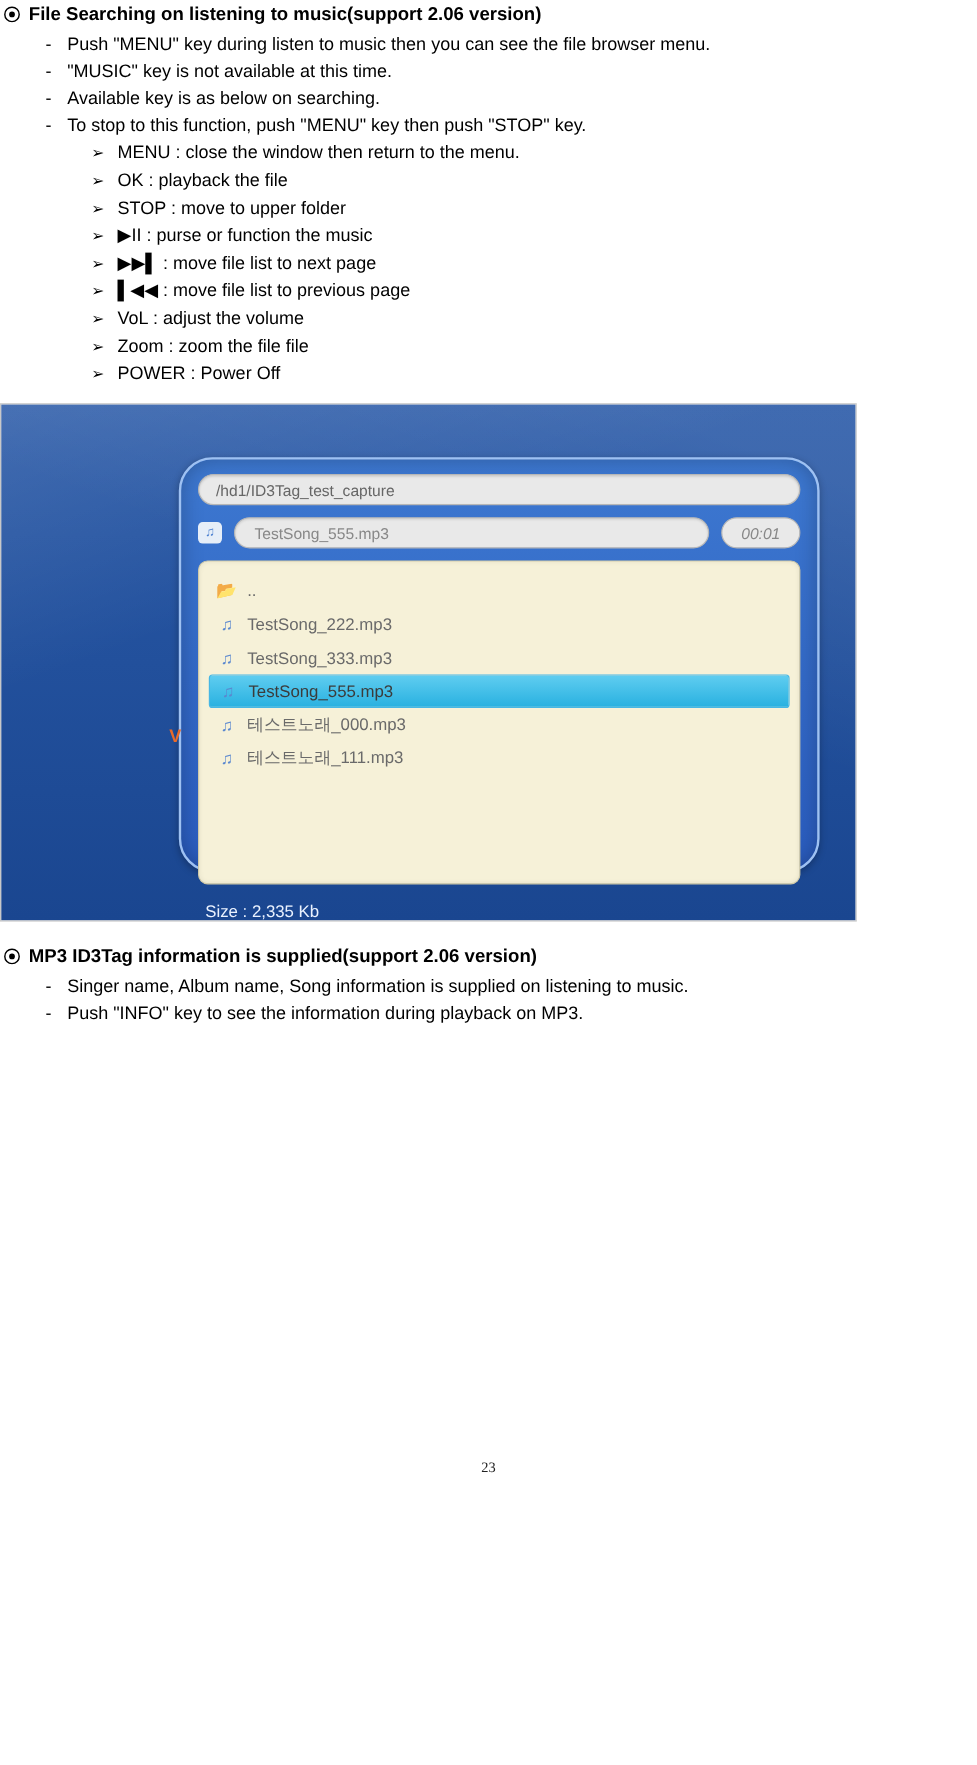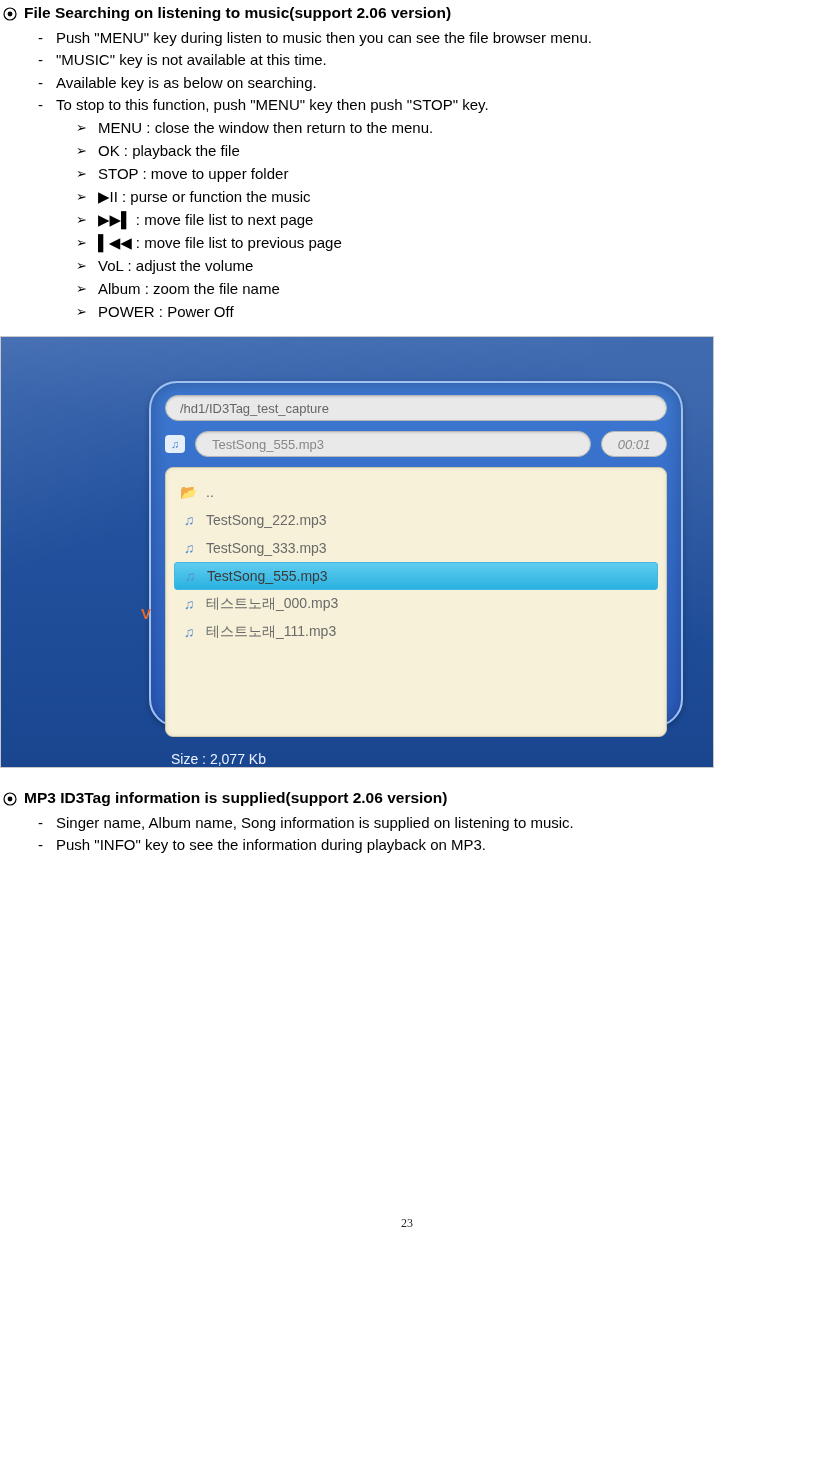--- a/index.html
+++ b/index.html
@@ -13,21 +13,21 @@
     width: 814px;
   }
   .page {
     padding: 0 0 40px 0;
   }
   .heading {
     font-weight: bold;
     font-size: 15.5px;
     margin: 4px 0 6px 2px;
     display: flex;
-    align-items: flex-end;
+    align-items: flex-start;
     gap: 6px;
   }
   .bullet-target {
     display: inline-flex;
     width: 16px; height: 16px;
     align-items: center; justify-content: center;
   }
   .bullet-target svg { display: block; }
   .dash-list {
     margin: 2px 0 2px 56px;
@@ -205,21 +205,21 @@
   </ul>
 
   <ul class="chev-list">
     <li><span class="chev">➢</span><span>MENU : close the window then return to the menu.</span></li>
     <li><span class="chev">➢</span><span>OK : playback the file</span></li>
     <li><span class="chev">➢</span><span>STOP : move to upper folder</span></li>
     <li><span class="chev">➢</span><span>▶II : purse or function the music</span></li>
     <li><span class="chev">➢</span><span>▶▶▌ :  move file list to next page</span></li>
     <li><span class="chev">➢</span><span>▌◀◀ :   move file list to previous page</span></li>
     <li><span class="chev">➢</span><span>VoL : adjust the volume</span></li>
-    <li><span class="chev">➢</span><span>Album : zoom the file name</span></li>
+    <li><span class="chev">➢</span><span>Zoom : zoom the file file</span></li>
     <li><span class="chev">➢</span><span>POWER : Power Off</span></li>
   </ul>
 
   <div class="screenshot-wrap">
     <div class="bg-shine"></div>
     <div class="panel">
 
       <div class="path-row">
         <div class="pill long">/hd1/ID3Tag_test_capture</div>
       </div>
@@ -250,21 +250,21 @@
         <div class="file-row">
           <span class="note">♫</span>
           <span>테스트노래_000.mp3</span>
         </div>
         <div class="file-row">
           <span class="note">♫</span>
           <span>테스트노래_111.mp3</span>
         </div>
       </div>
 
-      <div class="size-row">Size : 2,077 Kb</div>
+      <div class="size-row">Size : 2,335 Kb</div>
     </div>
 
     <div class="v-marker">V</div>
   </div>
 
   <div class="section2">
     <div class="heading">
       <span class="bullet-target">
         <svg width="14" height="14" viewBox="0 0 14 14">
           <circle cx="7" cy="7" r="6" fill="none" stroke="#000" stroke-width="1.2"></circle>

